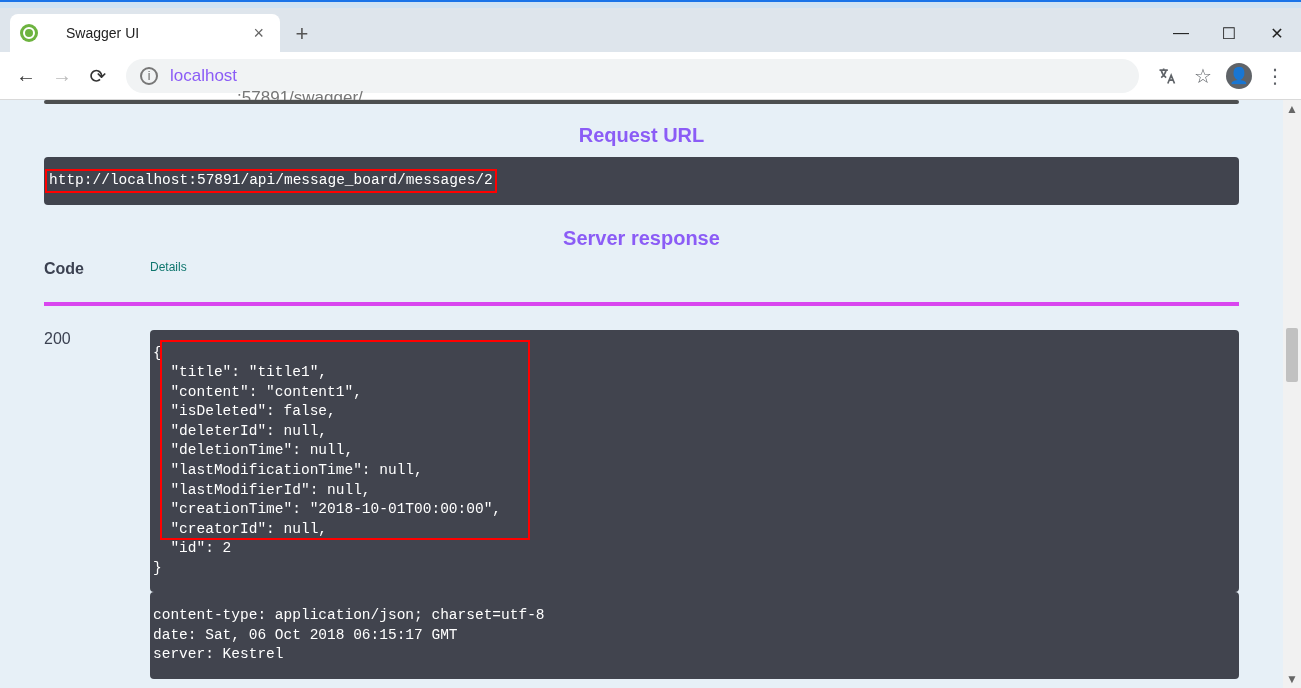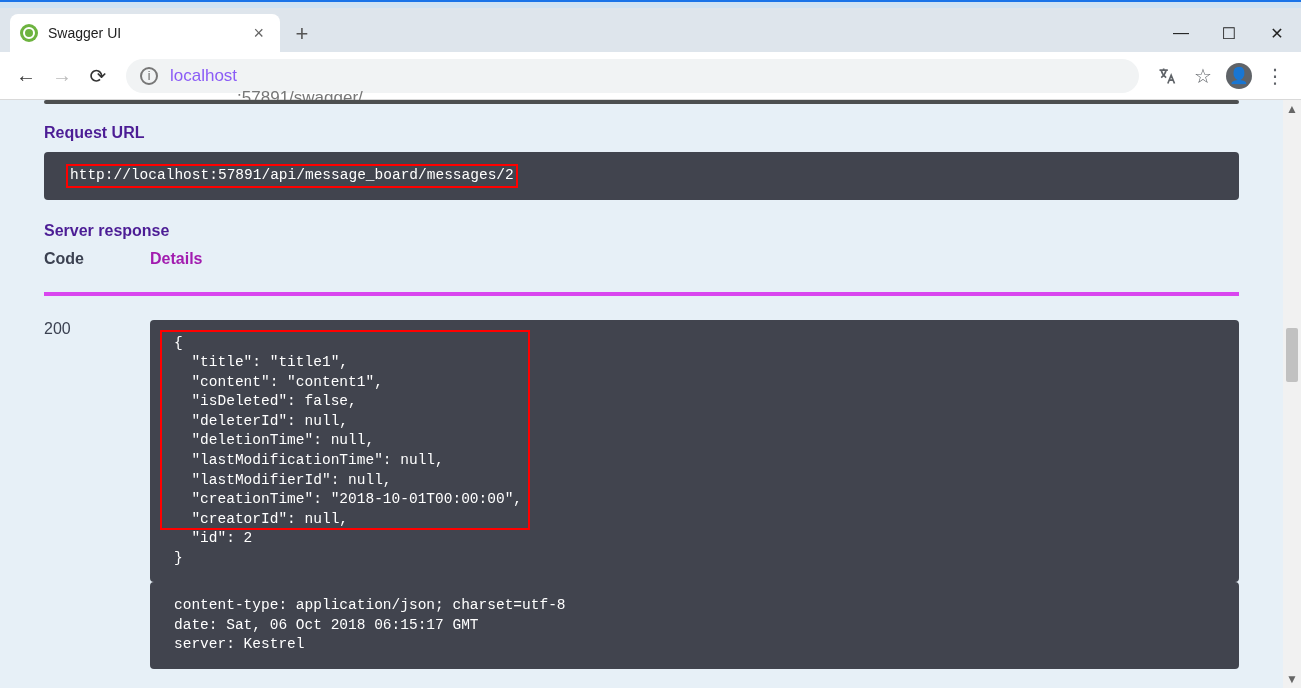--- a/index.html
+++ b/index.html
@@ -1,47 +1,47 @@
 <!DOCTYPE html>
 <html><head>
 <meta charset="utf-8">
 <style>
   * { box-sizing: border-box; margin: 0; padding: 0; }
   html, body { width: 1301px; height: 688px; overflow: hidden; font-family: "Segoe UI", Arial, sans-serif; background: #fff; }
   .browser-chrome { width: 100%; height: 100%; display: flex; flex-direction: column; }
   .titlebar { height: 8px; background: #cfe2f3; border-top: 2px solid #1a73e8; }
   .tabstrip { background: #dee5ec; display: flex; align-items: flex-end; height: 44px; }
-  .tab { background: #fff; border-top-left-radius: 8px; border-top-right-radius: 8px; height: 38px; width: 270px; margin-left: 10px; display: flex; align-items: center; padding: 0 10px; position: relative; }
+  .tab { background: #fff; border-top-left-radius: 8px; border-top-right-radius: 8px; height: 38px; width: 270px; margin-left: 10px; display: flex; align-items: center; padding: 0 10px; position: relative; gap: 18px; }
   .favicon { width: 18px; height: 18px; background: #6db33f; border-radius: 50%; margin-right: 10px; flex-shrink: 0; position: relative; }
   .favicon::after { content: ""; position: absolute; width: 8px; height: 8px; border: 2px solid #fff; border-radius: 50%; top: 3px; left: 3px; }
   .tab-title { font-size: 14px; color: #222; flex: 1; white-space: nowrap; text-overflow: ellipsis; overflow: hidden; }
   .tab-close { font-size: 18px; color: #666; cursor: pointer; padding: 0 6px; }
   .newtab { width: 32px; height: 32px; display: flex; align-items: center; justify-content: center; font-size: 22px; color: #555; cursor: pointer; margin-left: 6px; margin-bottom: 2px; }
   .window-controls { margin-left: auto; display: flex; height: 38px; }
   .wcbtn { width: 48px; display: flex; align-items: center; justify-content: center; font-size: 16px; color: #222; cursor: pointer; }
   .toolbar { background: #fff; display: flex; align-items: center; height: 48px; padding: 0 8px; border-bottom: 1px solid #d9d9d9; }
   .navbtn { width: 36px; height: 36px; display: flex; align-items: center; justify-content: center; border-radius: 50%; cursor: pointer; font-size: 20px; color: #333; }
   .navbtn.disabled { color: #bbb; }
   .addressbar { flex: 1; margin: 0 10px; height: 34px; background: #f1f3f4; border-radius: 17px; display: flex; align-items: center; padding: 0 14px; font-size: 17px; color: #222; }
   .addr-info { width: 18px; height: 18px; border: 2px solid #777; border-radius: 50%; color: #666; display:flex; align-items:center; justify-content:center; font-size:12px; margin-right: 12px; flex-shrink:0;}
   .addr-host { color: #8b5cf6; }
   .addr-path { color: #777; margin-top: 44px; }
   .righticon { width: 36px; height: 36px; display: flex; align-items: center; justify-content: center; cursor: pointer; color: #5f6368; font-size: 20px; }
   .avatar { width: 26px; height: 26px; border-radius: 50%; background: #5f6368; color:#fff; display:flex; align-items:center; justify-content:center; font-size:16px;}
   .content-area { flex: 1; display: flex; overflow: hidden; }
   .page { flex: 1; background: #e7f0f7; overflow-y: auto; position: relative; }
   .inner { padding: 0 44px 20px 44px; }
   .tophr { border: none; border-top: 4px solid #333; border-radius: 2px; margin-bottom: 20px; opacity:.85;}
-  h4.section { font-size: 16px; font-weight: 700; color: #4c1d95; margin: 10px 0; }
-  .codebox { background: #41444e; color: #fff; font-family: Consolas, "Courier New", monospace; font-size: 14.5px; border-radius: 4px; padding: 14px 24px; white-space: pre; overflow-x: auto; line-height: 1.35; }
+  h4.section { font-size: 20px; font-weight: 700; color: #8b5cf6; margin: 10px 0; text-align: center; }
+  .codebox { background: #41444e; color: #fff; font-family: Consolas, "Courier New", monospace; font-size: 14.5px; border-radius: 4px; padding: 14px 3px; white-space: pre; overflow-x: auto; line-height: 1.35; }
   .redbox { outline: 2px solid red; display: inline-block; padding: 0 2px; }
   .resp-table { width: 100%; margin-top: 10px; }
   .resp-header-row { display: flex; border-bottom: 4px solid #d946ef; padding-bottom: 24px; }
   .col-code { width: 106px; font-size: 16px; font-weight: 700; color: #3b4151; }
-  .col-details { font-size: 16px; font-weight: 700; color: #a21caf; }
+  .col-details { font-size: 12px; font-weight: 400; color: #0f766e; }
   .resp-body-row { display: flex; padding-top: 24px; }
   .status-code { width: 106px; font-size: 16px; color: #3b4151; }
   .details-col { flex: 1; }
   .details-col h5 { font-size: 14px; font-weight: 700; color: #3b4151; margin-bottom: 10px; }
   .scrollbar { width: 18px; background: #f1f1f1; position: relative; }
   .scroll-arrow { width: 18px; height: 18px; display:flex; align-items:center; justify-content:center; color:#666; font-size:12px; }
   .scroll-thumb { position: absolute; width: 12px; left: 3px; background: #c1c1c1; border-radius: 2px; }
   .responsebody-wrap { position: relative; }
   .redframe { position: absolute; border: 2px solid red; pointer-events: none; }
 </style>

